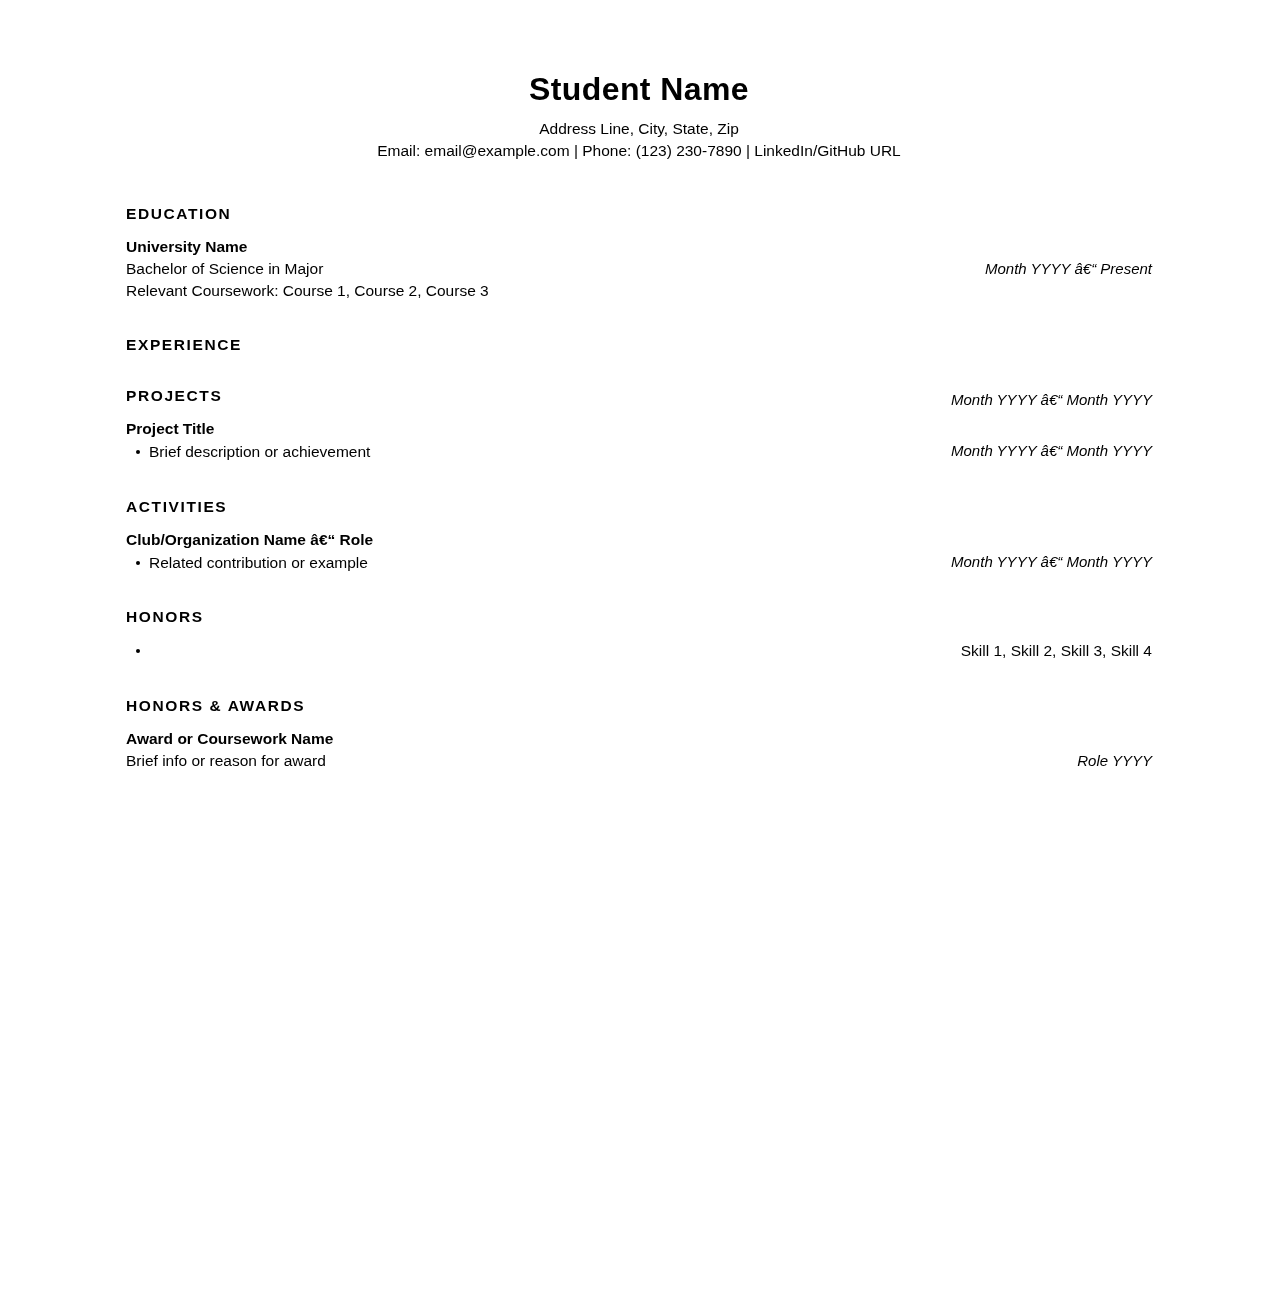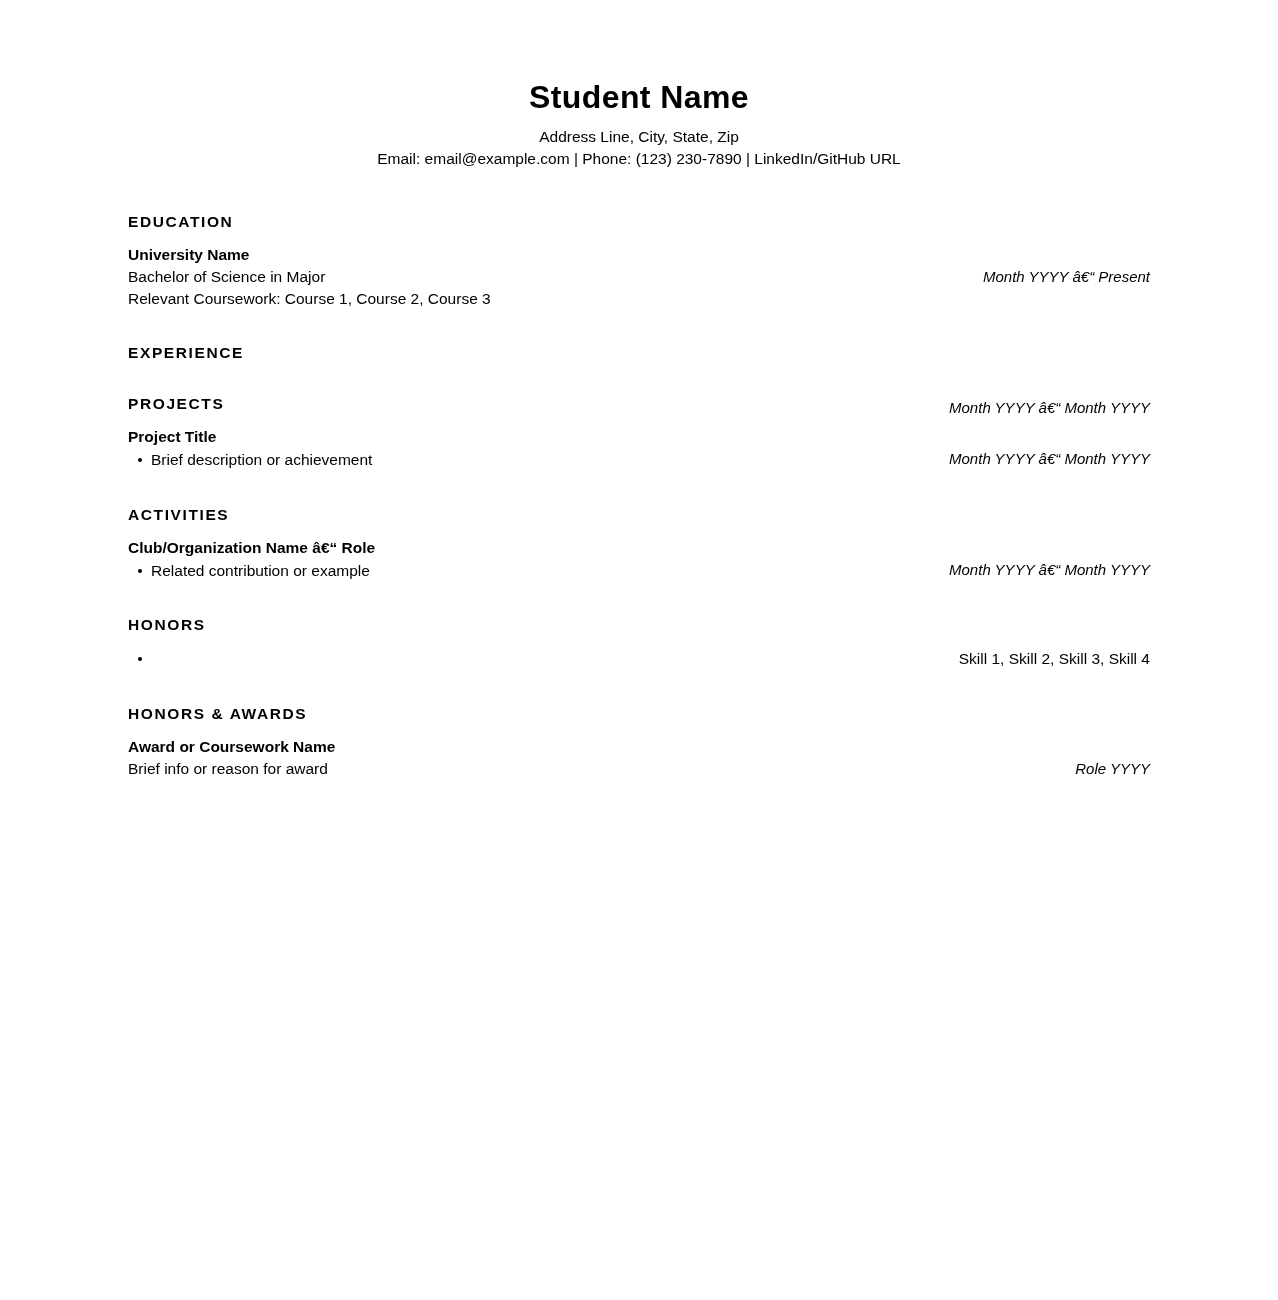--- a/index.html
+++ b/index.html
@@ -15,21 +15,21 @@
     color: #000000;
     -webkit-font-smoothing: antialiased;
   }
 
   .page {
     position: relative;
     width: 1278px;
     height: 1140px;
     background: #ffffff;
     box-sizing: border-box;
-    padding: 8px;
+    padding: 0;
     overflow: hidden;
   }
 
   
   .header {
     text-align: center;
     padding-top: 72px;
   }
   .full-name {
     font-size: 32px;
@@ -39,21 +39,21 @@
     margin: 0 0 10px 0;
   }
   .contact-line {
     font-size: 15.5px;
     line-height: 1.45;
     margin: 0;
   }
 
   
   .resume-body {
-    margin: 2px;
+    margin: 8px;
     padding: 0 118px 0 118px;
   }
 
   
   .section {
     margin-top: 34px;
   }
   .section:first-child {
     margin-top: 42px;
   }

